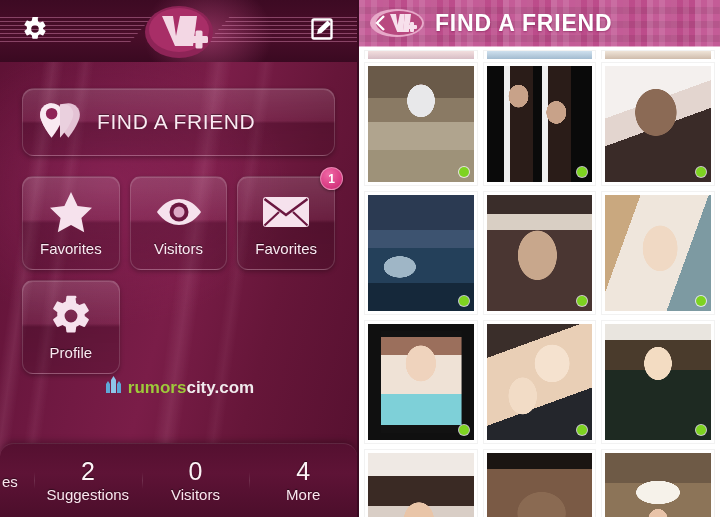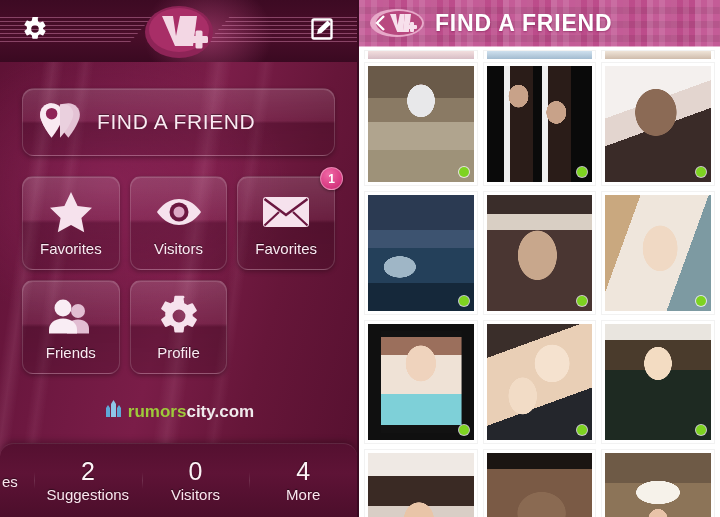--- a/index.html
+++ b/index.html
@@ -115,21 +115,21 @@
     border: 1px solid rgba(255,255,255,0.35);
     color: #fff; font-size: 12px; font-weight: bold;
     display: flex; align-items: center; justify-content: center;
     box-shadow: 0 1px 3px rgba(0,0,0,0.4);
     z-index: 6;
   }
 
   
   .watermark {
     position: relative; z-index: 3;
-    margin-top: 26px;
+    margin-top: 2px;
     display: flex; align-items: center; justify-content: center; gap: 5px;
     font-size: 17px; font-weight: bold;
   }
   .watermark .wm-rumors { color: #9ec93a; }
   .watermark .wm-city   { color: #f0eaec; }
   .watermark .wm-dotcom { color: #f0eaec; }
 
   
   .stats-bar {
     position: absolute; left: 0; bottom: 0; width: 100%; height: 74px;
@@ -306,31 +306,20 @@
         <span class="tile-icon">
           <svg width="48" height="34" viewBox="0 0 48 34">
             <rect x="1" y="2" width="46" height="30" rx="3" fill="#f6e2ed"></rect>
             <path d="M2.5 4 L24 20 L45.5 4" fill="none" stroke="#6b1740" stroke-width="2.6"></path>
             <path d="M2.5 30.5 L17 17 M45.5 30.5 L31 17" fill="none" stroke="#6b1740" stroke-width="2.2"></path>
           </svg>
         </span>
         <span class="tile-label">Favorites</span>
       </div>
 
-      <div class="tile">
-        <span class="tile-icon">
-          <svg width="50" height="40" viewBox="0 0 50 40">
-            <circle cx="32" cy="15" r="7" fill="#e2bdd2"></circle>
-            <path d="M32 23.5 c-7 0 -11 4 -11 9 v5 h22 v-5 c0 -5 -4 -9 -11 -9 z" fill="#e2bdd2"></path>
-            <circle cx="17" cy="12" r="8.5" fill="#f9edf4"></circle>
-            <path d="M17 22.5 c-8.5 0 -14 5 -14 11 v4 h28 v-4 c0 -6 -5.5 -11 -14 -11 z" fill="#f9edf4"></path>
-          </svg>
-        </span>
-        <span class="tile-label">Friends</span>
-      </div>
 
       <div class="tile">
         <span class="tile-icon">
           <svg width="44" height="44" viewBox="0 0 24 24">
             <path fill="#f6e2ed" d="M19.43 12.98c.04-.32.07-.65.07-.98s-.03-.66-.07-.98l2.11-1.65a.5.5 0 0 0 .12-.64l-2-3.46a.5.5 0 0 0-.61-.22l-2.49 1a7.3 7.3 0 0 0-1.7-.98l-.38-2.65A.5.5 0 0 0 14 1h-4a.5.5 0 0 0-.5.42l-.38 2.65c-.6.25-1.17.58-1.7.98l-2.49-1a.5.5 0 0 0-.61.22l-2 3.46a.5.5 0 0 0 .12.64l2.11 1.65c-.04.32-.07.65-.07.98s.03.66.07.98l-2.11 1.65a.5.5 0 0 0-.12.64l2 3.46c.13.22.39.31.61.22l2.49-1c.53.4 1.1.73 1.7.98l.38 2.65c.04.24.25.42.5.42h4c.25 0 .46-.18.5-.42l.38-2.65c.6-.25 1.17-.58 1.7-.98l2.49 1c.22.09.48 0 .61-.22l2-3.46a.5.5 0 0 0-.12-.64l-2.11-1.65zM12 15.5A3.5 3.5 0 1 1 12 8.5a3.5 3.5 0 0 1 0 7z"></path>
           </svg>
         </span>
         <span class="tile-label">Profile</span>
       </div>
     </div>

